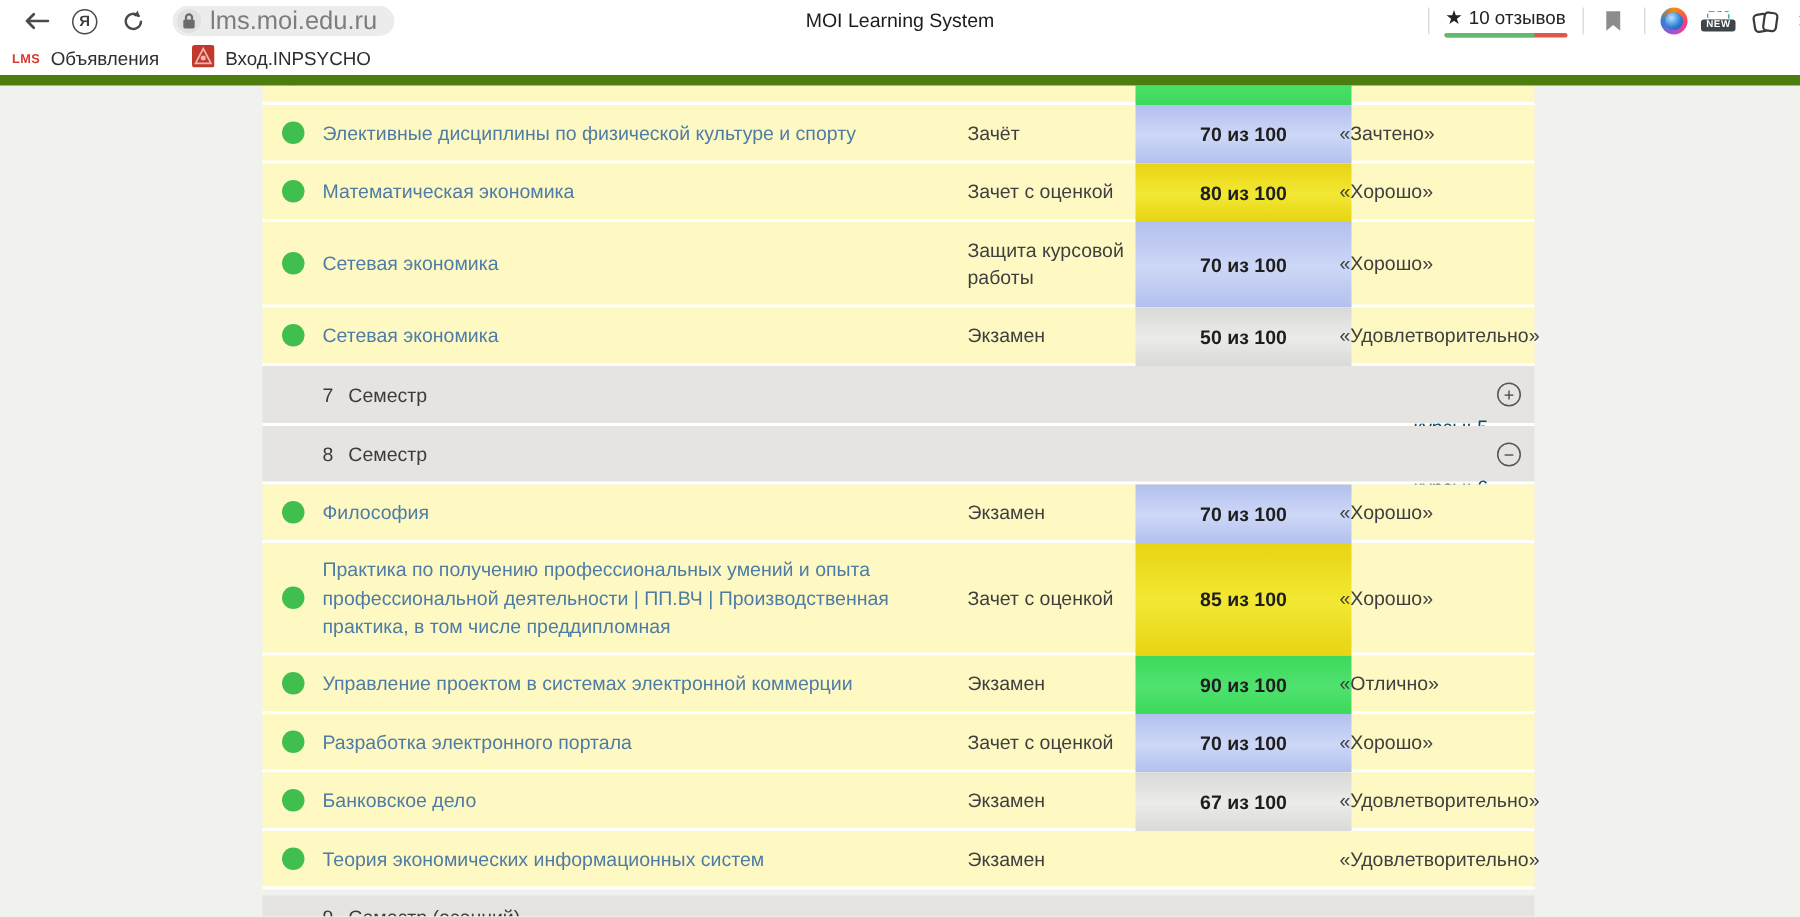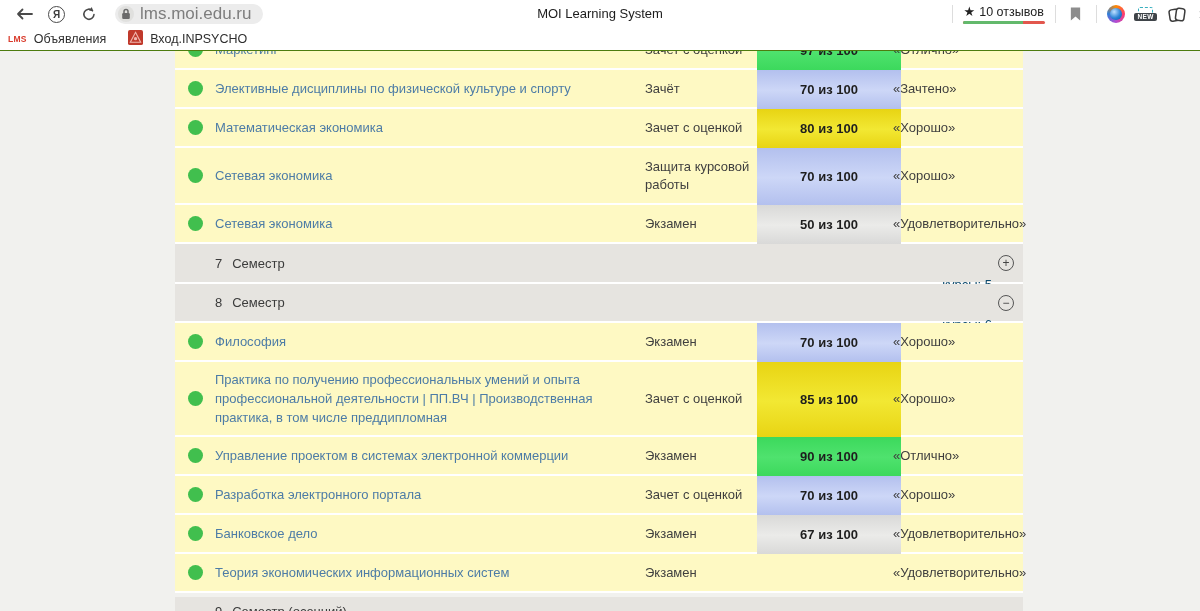--- a/index.html
+++ b/index.html
@@ -29,21 +29,21 @@
   .ext-circle::after{content:"";position:absolute;inset:3px;border-radius:50%;
       background:radial-gradient(circle at 35% 32%,#bfe0ff,#2a82d6 55%,#0c56a0);}
   .newicon{width:22px;display:flex;flex-direction:column;align-items:center;cursor:pointer;}
   .newicon .cam{width:15px;height:7px;border:1.5px dashed #39b0c0;border-radius:2px;box-sizing:border-box;}
   .newicon .badge{margin-top:-1px;background:#3f4449;color:#fff;font-size:6.5px;font-weight:bold;
       letter-spacing:.4px;border-radius:2px;padding:1px 3px;line-height:1;}
   .chev{font-size:16px;color:#8a8a8a;margin-left:2px;margin-right:-6px;cursor:pointer;}
 
   
   #bookmarksbar{position:absolute;top:28px;left:0;right:0;height:22px;background:#fff;
-      border-bottom:1px solid #4d7c0f;display:flex;align-items:center;gap:22px;padding-left:8px;z-index:5;text-align:center;}
+      border-bottom:7px solid #4d7c0f;display:flex;align-items:center;gap:22px;padding-left:8px;z-index:5;text-align:center;}
   .bm-item{display:flex;align-items:center;gap:7px;font-size:12.5px;color:#2e2e2e;cursor:pointer;}
   .lms-logo{font-size:8.5px;font-weight:bold;color:#d93a2b;letter-spacing:.3px;}
 
   
   #content{position:absolute;top:51px;left:0;right:0;bottom:0;background:#f1f1ee;overflow:hidden;}
   #grades-table{position:absolute;left:175px;top:-20px;width:848px;}
   .row{position:relative;display:flex;align-items:center;background:#fef9c3;
        border-bottom:2px solid #fff;box-sizing:border-box;min-height:39px;}
   .dot{position:absolute;left:13px;width:15px;height:15px;border-radius:50%;background:#41bf4e;}
   .cname{margin-left:40px;width:392px;color:#4d7ca6;font-size:13px;line-height:19px;cursor:pointer;padding:6px 0;}

